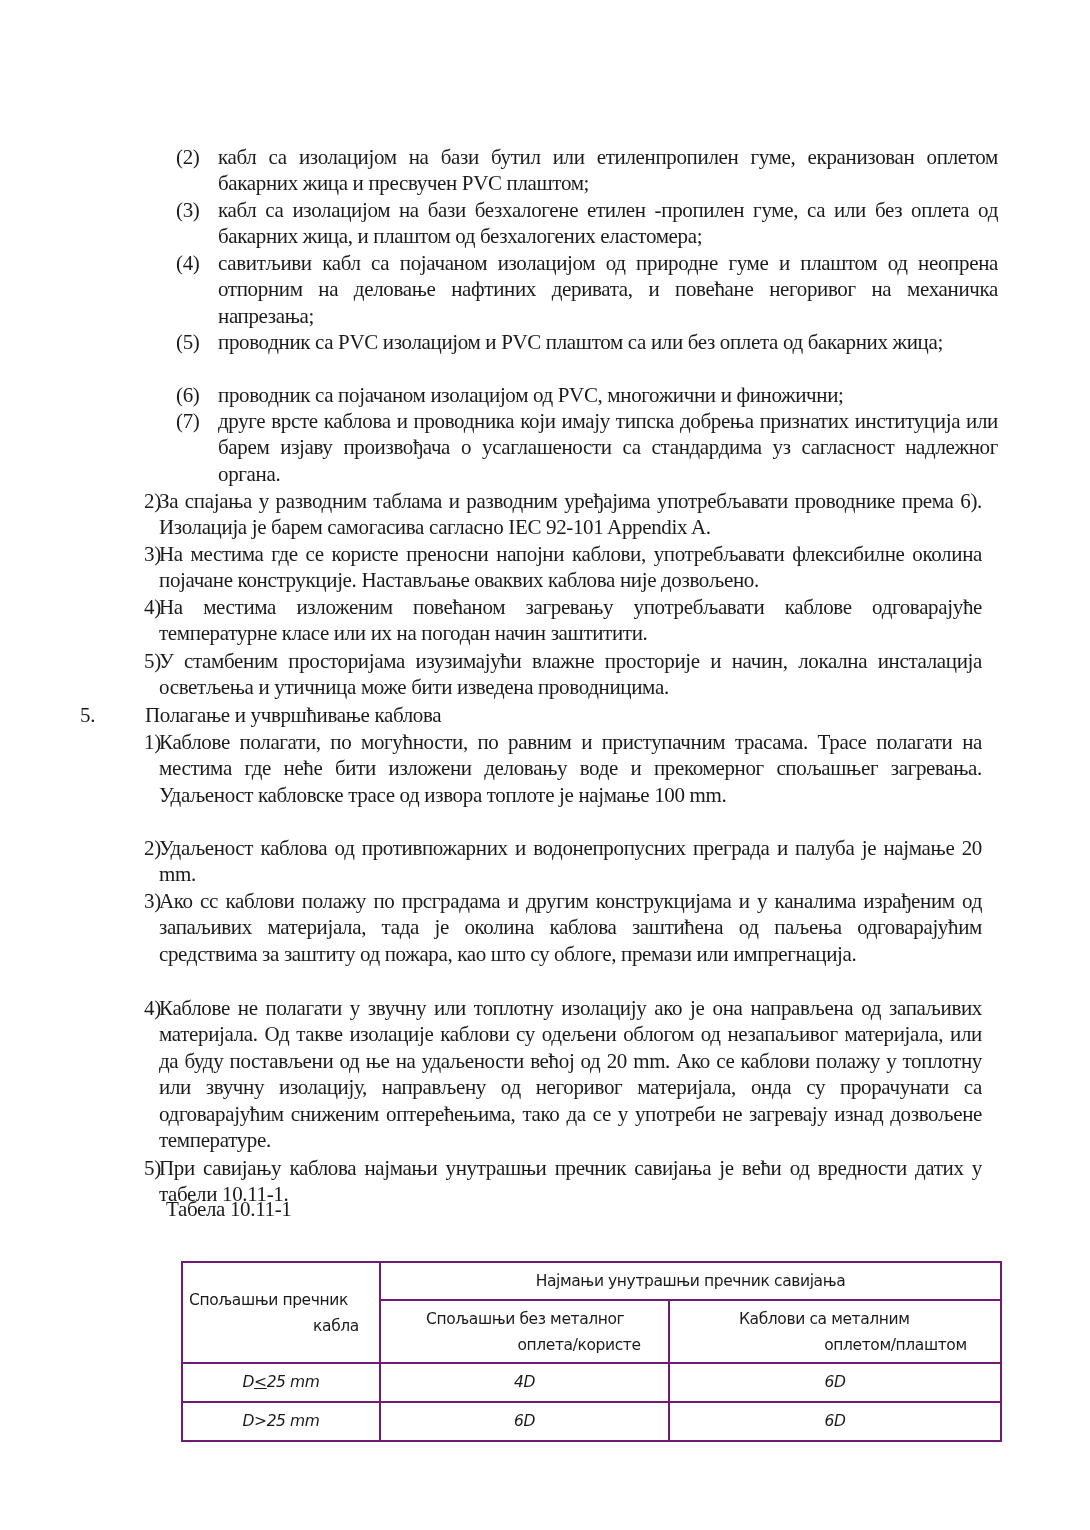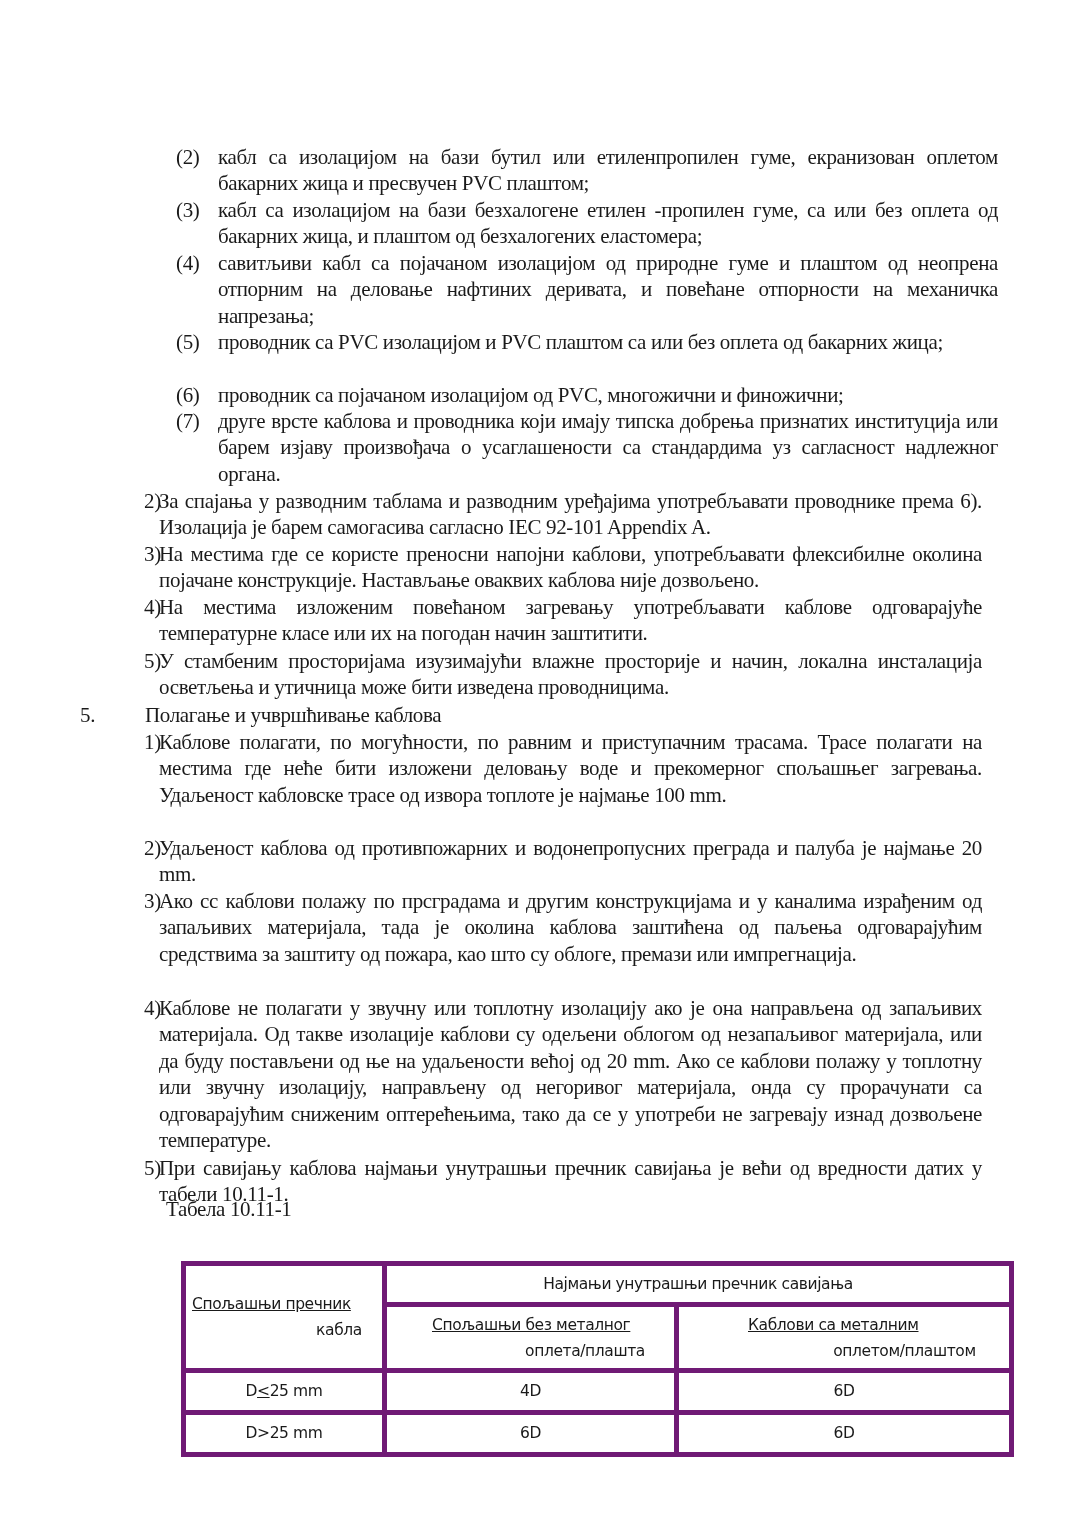--- a/index.html
+++ b/index.html
@@ -24,47 +24,47 @@
 
   .caption { position: absolute; left: 166px; top: 1196px; white-space: nowrap; }
 
   table.tbl {
     position: absolute; left: 181px; top: 1261px;
     border-collapse: collapse;
     font-family: "DejaVu Sans", sans-serif;
     font-size: 15.5px; color: #1a1a1a;
     letter-spacing: -0.4px;
   }
-  table.tbl td { border: 5px solid #701a75; padding: 0; vertical-align: middle; }
+  table.tbl td { border: 2px solid #701a75; padding: 0; vertical-align: middle; }
   .c1 { width: 196px; }
   .c2 { width: 287px; }
   .c3 { width: 330px; margin-left: 18px; }
   .h1 { height: 36px; text-align: center; }
   .h2 { height: 61px; }
-  .r { height: 37px; text-align: center; }
+  .r { height: 37px; text-align: center; font-style: italic; }
   .stack { display: block; line-height: 26px; }
-  .stack .l1 { display: block; text-align: left; text-decoration: underline; }
+  .stack .l1 { display: block; text-align: left; }
   .stack .l2 { display: block; text-align: center; }
 </style>
 </head>
 <body>
 
 <div class="page txt">
 
   <div class="item sub" style="top:144px;">
     <span class="num">(2)</span>
     <div class="body">кабл са изолацијом на бази бутил или етиленпропилен гуме, екранизован оплетом бакарних жица и пресвучен PVC плаштом;</div>
   </div>
   <div class="item sub" style="top:197px;">
     <span class="num">(3)</span>
     <div class="body">кабл са изолацијом на бази безхалогене етилен -пропилен гуме, са или без оплета од бакарних жица, и плаштом од безхалогених еластомера;</div>
   </div>
   <div class="item sub" style="top:250px;">
     <span class="num">(4)</span>
-    <div class="body">савитљиви кабл са појачаном изолацијом од природне гуме и плаштом од неопрена отпорним на деловање нафтиних деривата, и повећане отпорности на механичка напрезања;</div>
+    <div class="body">савитљиви кабл са појачаном изолацијом од природне гуме и плаштом од неопрена отпорним на деловање нафтиних деривата, и повећане негоривог на механичка напрезања;</div>
   </div>
   <div class="item sub" style="top:329px;">
     <span class="num">(5)</span>
     <div class="body">проводник са PVC изолацијом и PVC плаштом са или без оплета од бакарних жица;</div>
   </div>
   <div class="item sub" style="top:382px;">
     <span class="num">(6)</span>
     <div class="body">проводник са појачаном изолацијом од PVC, многожични и финожични;</div>
   </div>
   <div class="item sub" style="top:408px;">
@@ -125,21 +125,21 @@
           <span class="l1">Спољашњи пречник</span>
           <span class="l2" style="padding-left:104px;">кабла</span>
         </span>
       </td>
       <td class="h1" colspan="2">Најмањи унутрашњи пречник савијања</td>
     </tr>
     <tr>
       <td class="c2 h2">
         <span class="stack" style="padding-left:45px;">
           <span class="l1">Спољашњи без металног</span>
-          <span class="l2" style="padding-left:64px;">оплета/плашта</span>
+          <span class="l2" style="padding-left:64px;">оплета/користе</span>
         </span>
       </td>
       <td class="c3 h2">
         <span class="stack" style="padding-left:69px;">
           <span class="l1">Каблови са металним</span>
           <span class="l2" style="padding-left:52px;">оплетом/плаштом</span>
         </span>
       </td>
     </tr>
     <tr>

